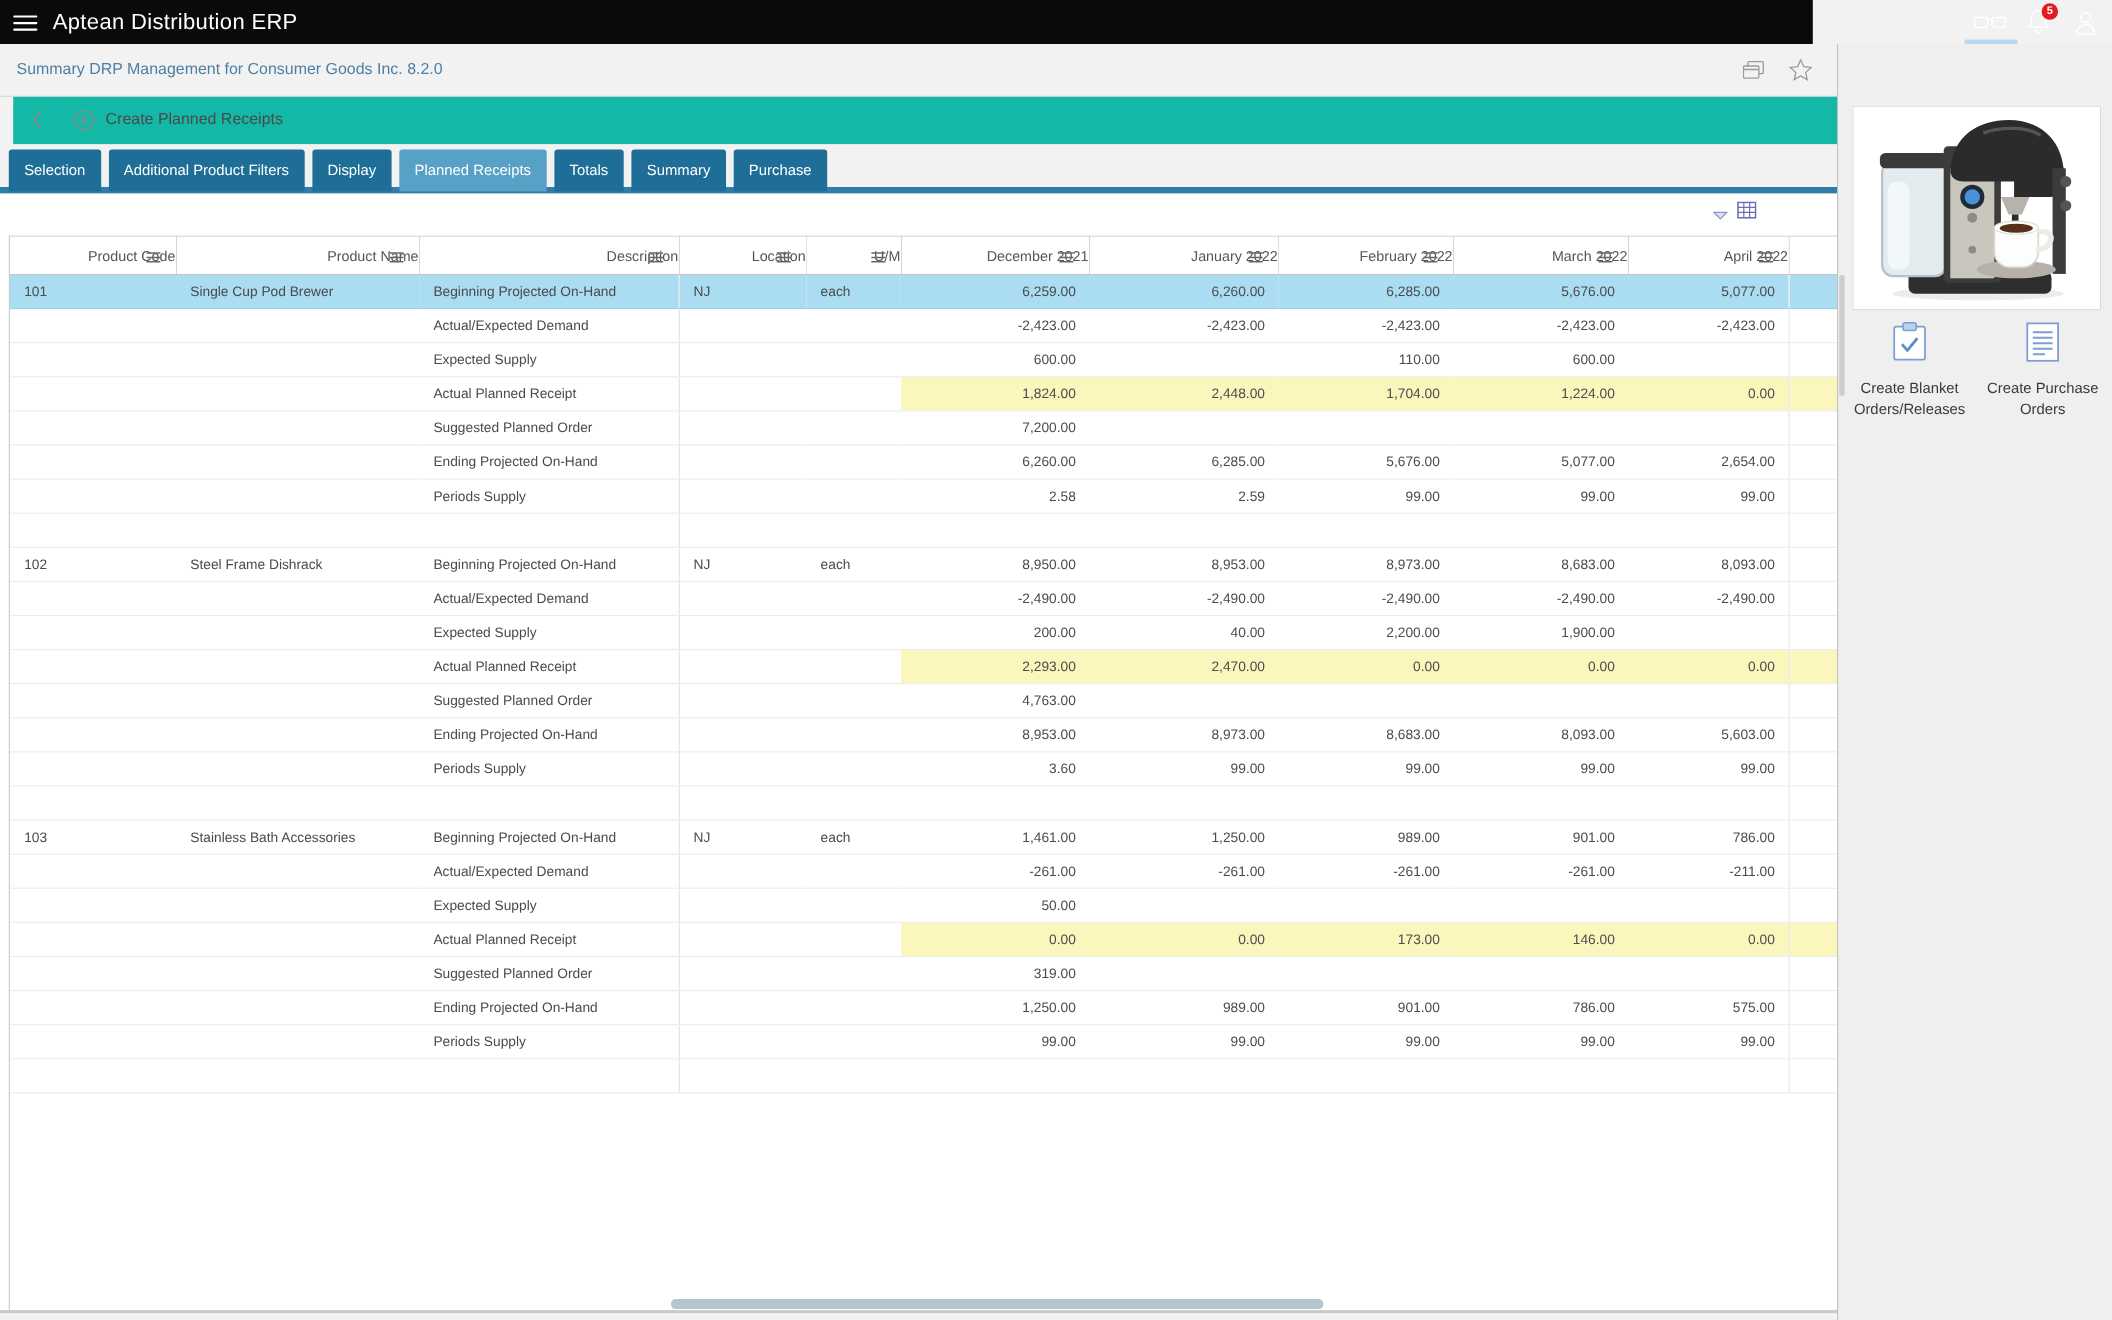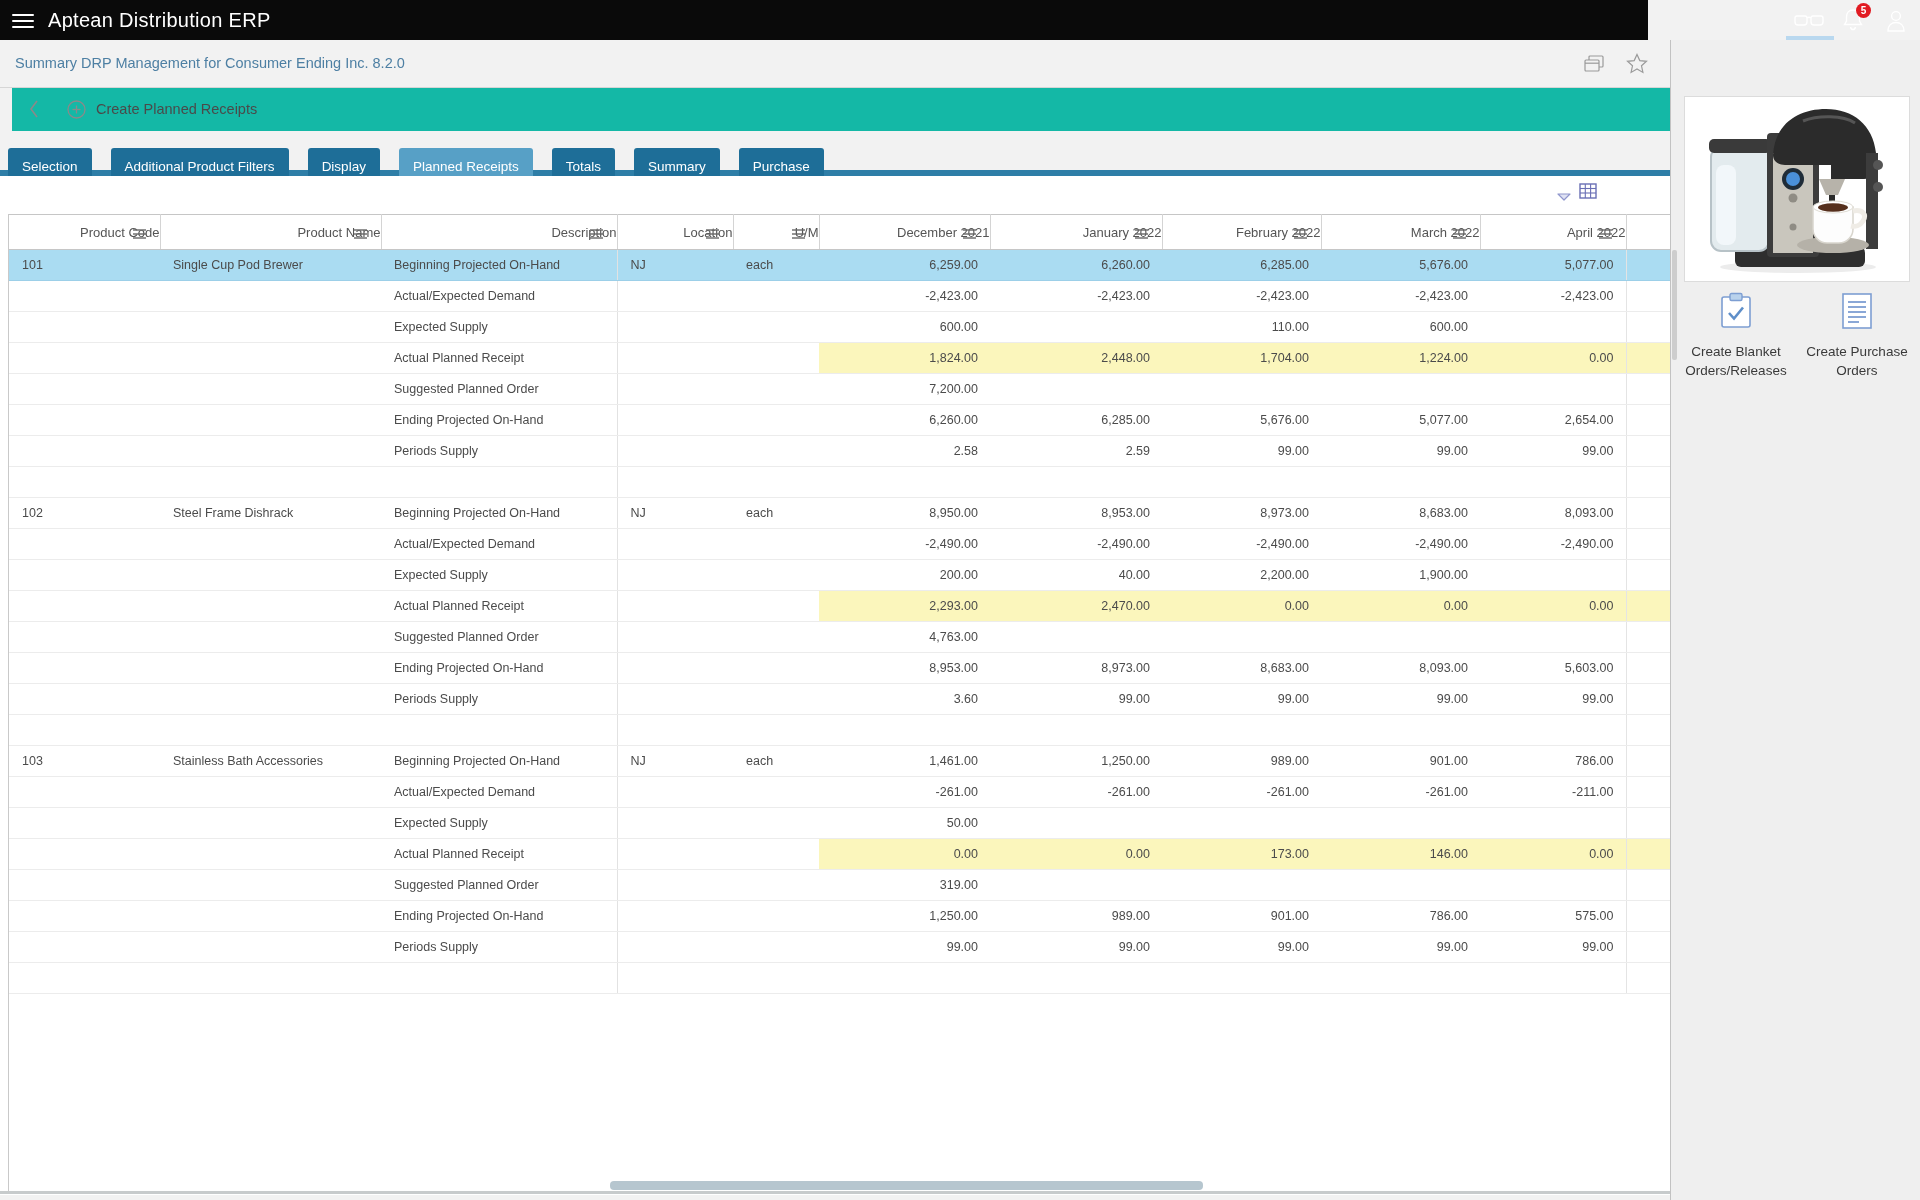--- a/index.html
+++ b/index.html
@@ -27,21 +27,21 @@
 
   
   .crumbbar{position:absolute;left:12px;top:88px;width:1670px;height:43px;background:#14b8a6}
   .back{position:absolute;left:16px;top:11px;cursor:pointer}
   .cplus{position:absolute;left:54px;top:11px}
   .crumb-title{position:absolute;left:84px;top:0;line-height:42px;font-size:14.5px;color:#4a4a4a}
 
   
   .tabstrip{position:absolute;left:0;top:131px;width:1670px;height:45px}
   .tab-underline{position:absolute;left:0;bottom:0;width:1670px;height:6px;background:var(--tab-underline,#2e7ea7)}
-  .tabs{position:absolute;left:8px;top:17px;display:flex;gap:19px}
+  .tabs{position:absolute;left:8px;top:5px;display:flex;gap:7px}
   .tab{height:38px;line-height:38px;padding:0 14px;background:var(--tab-inactive,#1e6e98);color:#fff;
        font-size:13.5px;border-radius:3px 3px 0 0;cursor:pointer;white-space:nowrap}
   .tab.active{background:var(--tab-active,#57a0c6)}
 
   
   .content-bg{position:absolute;left:0;top:176px;width:1670px;height:1019px;background:#fff}
   .tool-chevron{position:absolute;left:1556px;top:188px;cursor:pointer}
   .tool-grid{position:absolute;left:1579px;top:183px;cursor:pointer}
 
   .grid-wrap{position:absolute;left:8px;top:214px;width:1662px;height:977px;overflow:hidden;
@@ -103,21 +103,21 @@
   <div class="badge">5</div>
   <span class="user">
     <svg width="24" height="26" viewBox="0 0 24 26">
         <circle cx="12" cy="8" r="4.4" fill="none" stroke="#fff" stroke-width="1.4"></circle>
         <path d="M4 23 C4 17 8 14.5 12 14.5 C16 14.5 20 17 20 23 Z" fill="none" stroke="#fff" stroke-width="1.4"></path>
       </svg>
   </span>
 </div>
 
 <div class="titlebar">
-  <div class="page-link">Summary DRP Management for Consumer Ending Inc. 8.2.0</div>
+  <div class="page-link">Summary DRP Management for Consumer Goods Inc. 8.2.0</div>
   <span class="win-ico">
     <svg width="20" height="18" viewBox="0 0 20 18">
         <rect x="5" y="1" width="14" height="11" rx="1" fill="#f2f2f2" stroke="#9a9a9a" stroke-width="1.2"></rect>
         <rect x="1" y="5" width="14" height="11" rx="1" fill="#f2f2f2" stroke="#9a9a9a" stroke-width="1.2"></rect>
         <line x1="1" y1="8.2" x2="15" y2="8.2" stroke="#9a9a9a" stroke-width="1.2"></line>
       </svg>
   </span>
   <span class="star-ico">
     <svg width="22" height="21" viewBox="0 0 22 21">
         <path d="M11 1.5 L13.8 7.6 L20.5 8.3 L15.5 12.8 L16.9 19.4 L11 16 L5.1 19.4 L6.5 12.8 L1.5 8.3 L8.2 7.6 Z" fill="none" stroke="#9a9a9a" stroke-width="1.2"></path>

